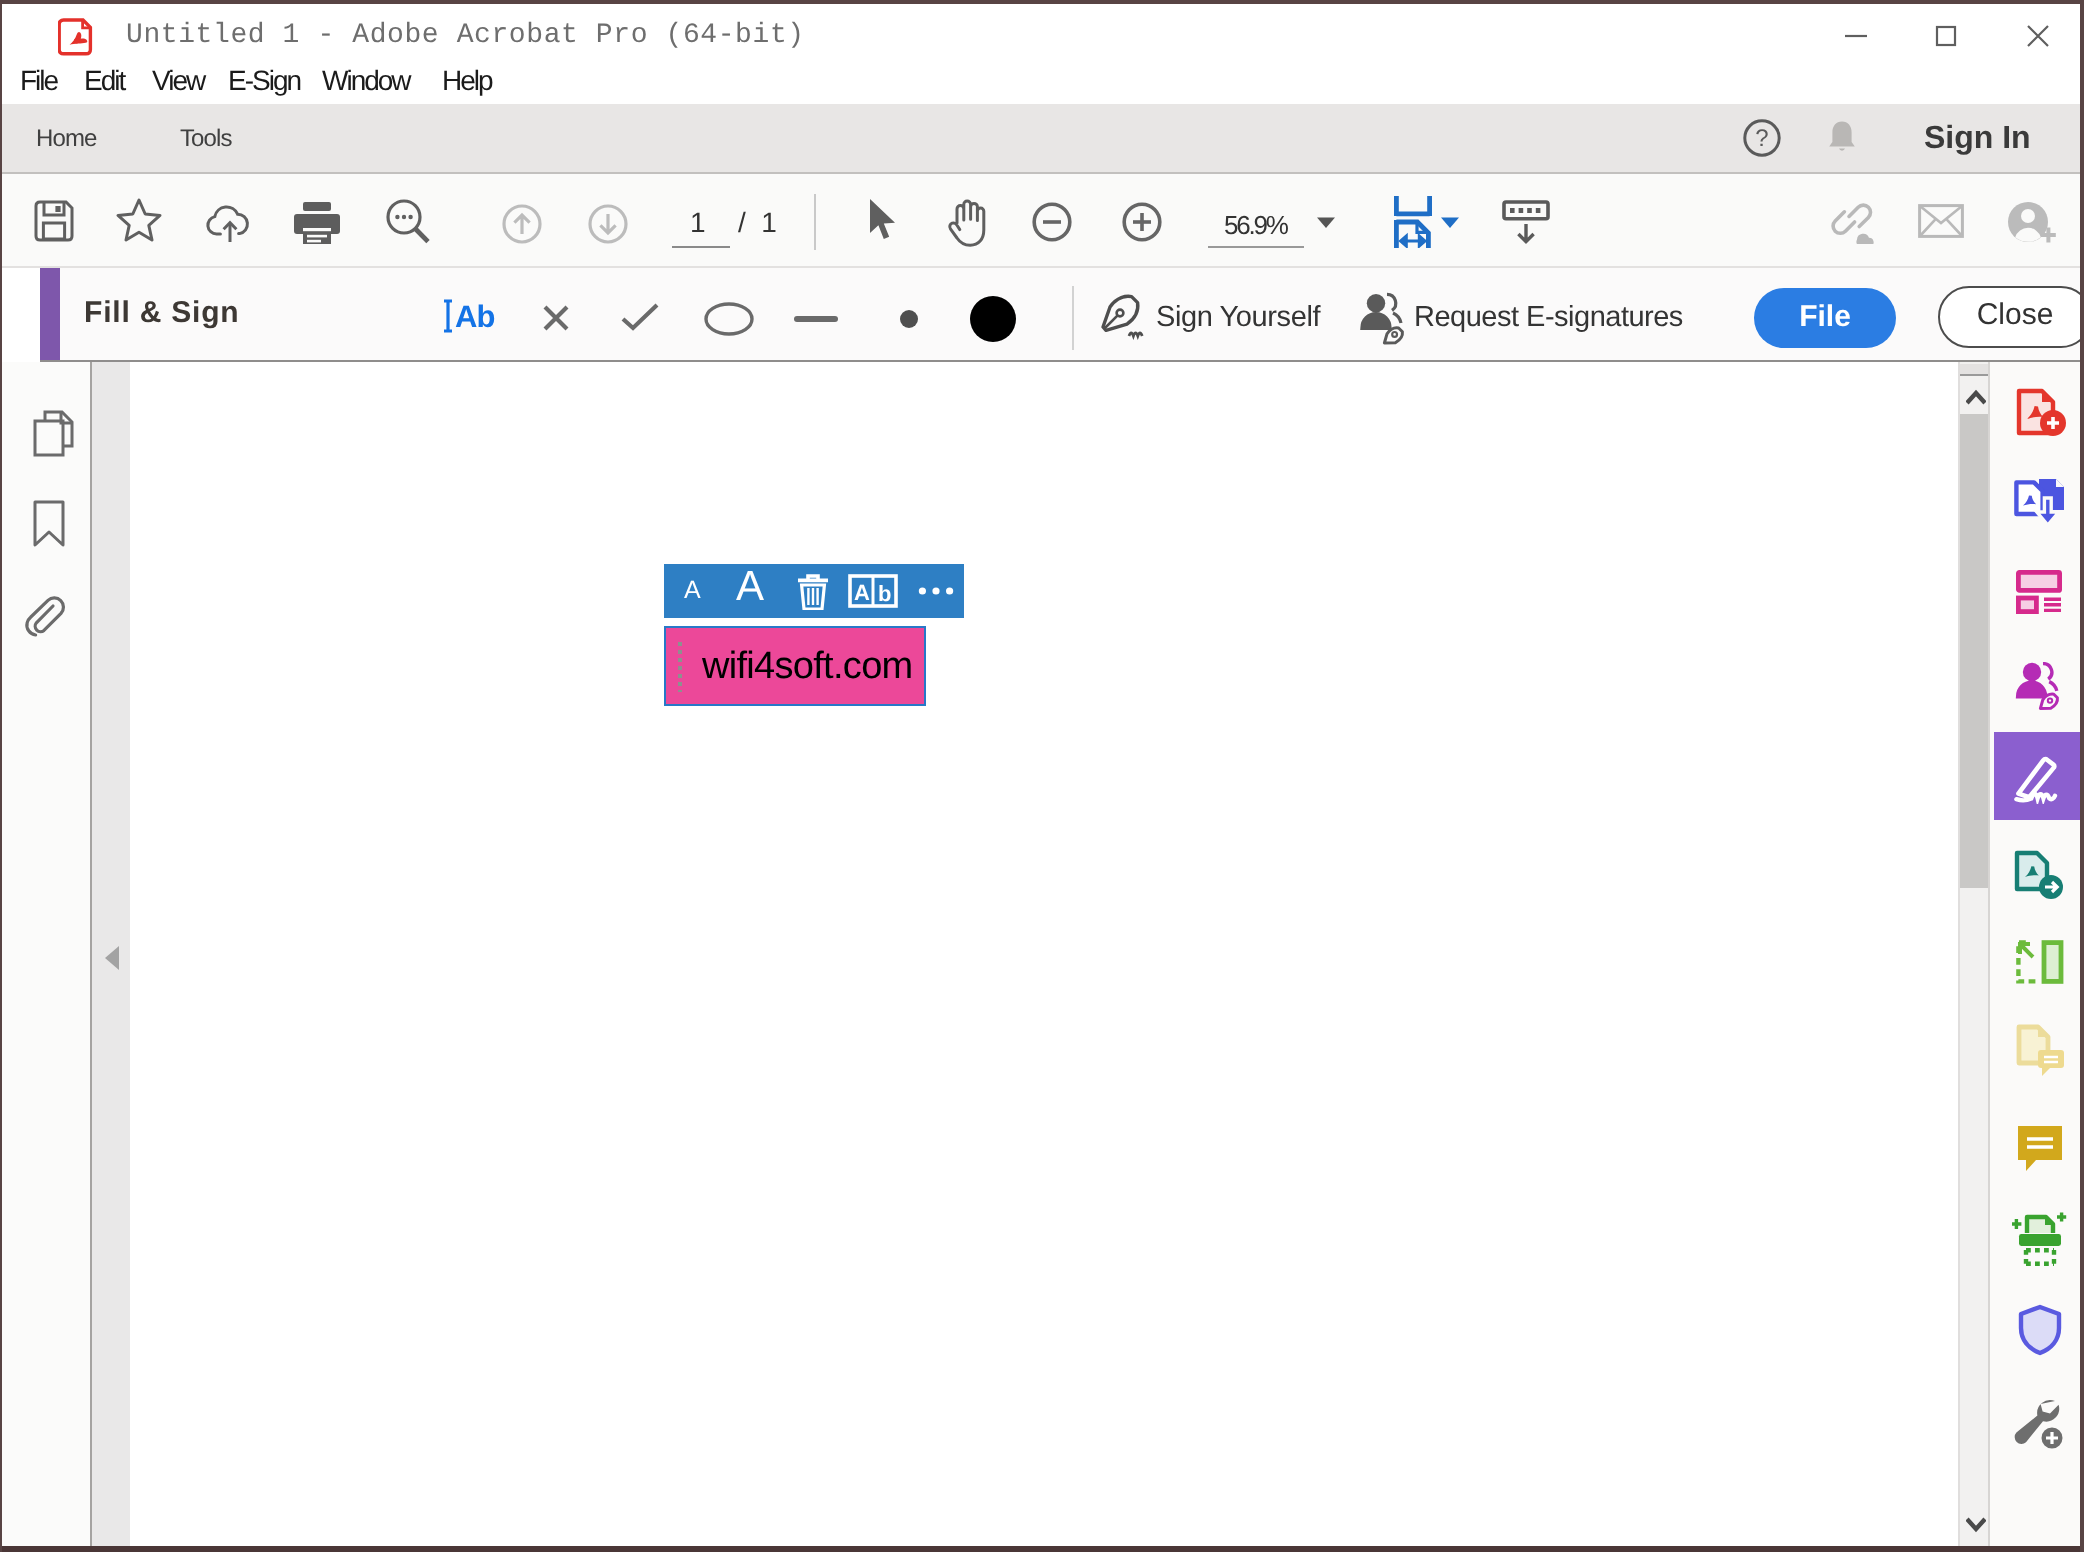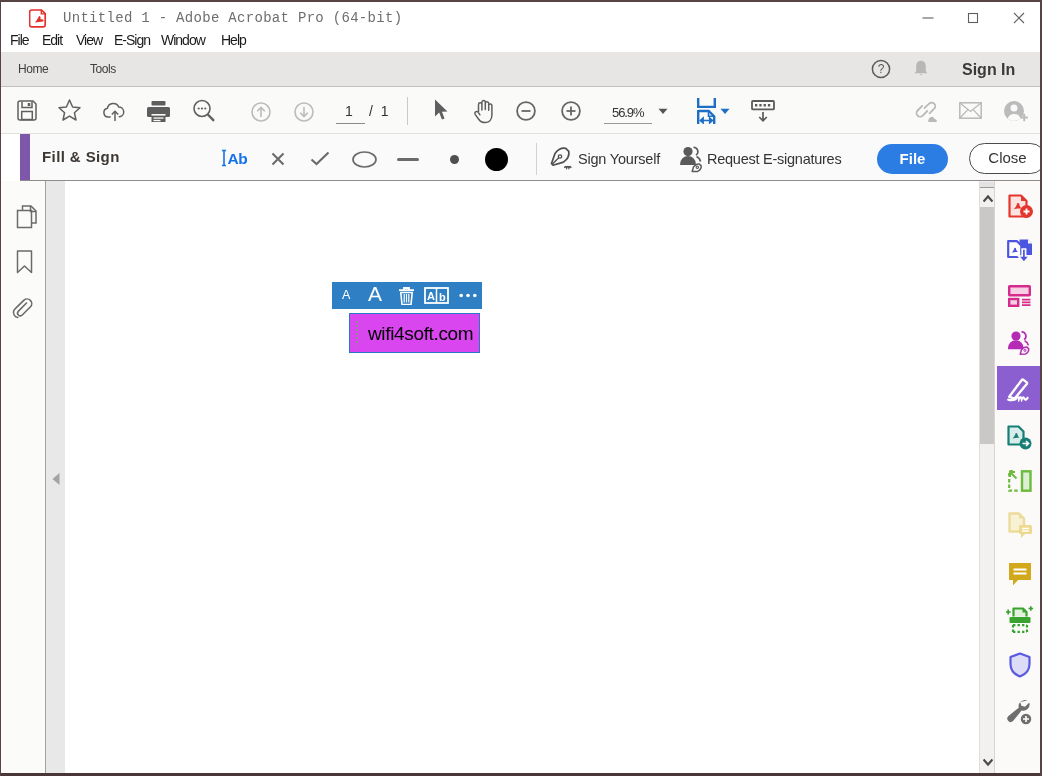--- a/index.html
+++ b/index.html
@@ -26,21 +26,21 @@
 
 #leftrail { left:0; top:181px; width:45px; height:592px; background:#fbfbfa; border-right:1px solid #a5a3a1; }
 #graystrip { left:45px; top:181px; width:19px; height:592px; background:#e9e8e8; }
 #pagearea { left:64px; top:181px; width:914px; height:592px; background:#ffffff; }
 #scrollbar { left:978px; top:181px; width:15px; height:592px; background:#f2f1f0; border-left:1px solid #e0dedd;}
 #rightrail { left:993px; top:181px; width:47px; height:592px; background:#fbfaf9; border-left:1px solid #d7d5d3; }
 #botborder { left:0; top:773px; width:1042px; height:3px; background:#4a3636; }
 .icn { position:absolute; }
 
 #annbar { left:331px; top:282px; width:150px; height:27px; background:#2e7fc4; }
-#annbox { left:331px; top:313px; width:131px; height:40px; background:#d946ef; border:1px solid #2878c8;margin-left:17px; }
+#annbox { left:331px; top:313px; width:131px; height:40px; background:#ec4899; border:1px solid #2878c8; }
 #anntext { left:18px; top:9px; font-size:19px; color:#000; letter-spacing:-0.35px; }
 #annhandle { left:6px; top:7px; width:3px; height:25px;
   background-image:repeating-linear-gradient(to bottom,#8f8f8f 0 2px,transparent 2px 4px); background-size:2px 100%; background-repeat:no-repeat;}
 .fsico { position:absolute; top:0; }
 </style>
 </head>
 <body>
 
 <div class="abs" id="titlebar">
   <svg class="abs" style="left:28px;top:7px" width="19" height="19" viewBox="0 0 19 19">

